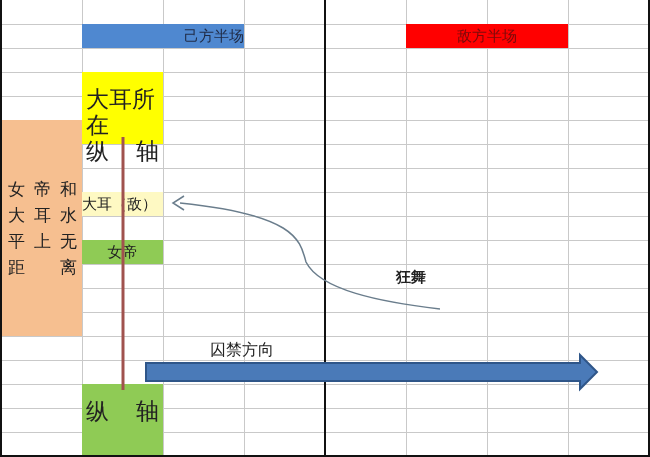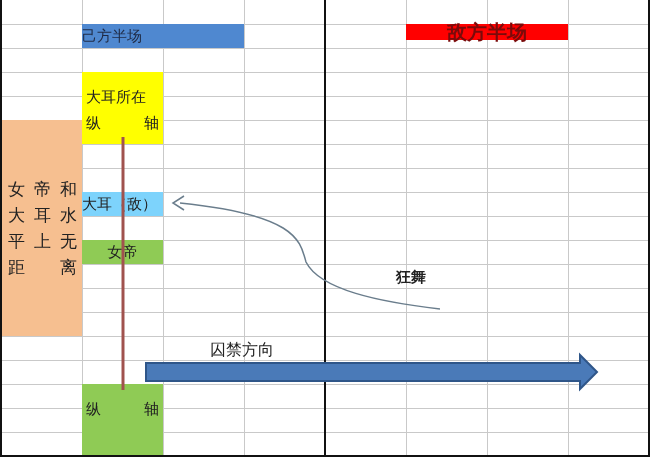--- a/index.html
+++ b/index.html
@@ -6,30 +6,30 @@
   body { width: 650px; height: 457px; position: relative; overflow: hidden;
          font-family: "DejaVu Serif", "Liberation Serif", serif; }
   .frame { position: absolute; left: 0; top: 0; width: 650px; height: 457px;
            box-sizing: border-box; border-left: 2px solid #111; border-right: 2px solid #111; border-bottom: 2px solid #111; }
   .grid { position: absolute; left: 0; top: 0; width: 650px; height: 457px; }
   .vline { position: absolute; top: 0; width: 1px; height: 457px; background: #c9c9c9; }
   .hline { position: absolute; left: 0; width: 650px; height: 1px; background: #c9c9c9; }
   .divider { position: absolute; left: 324px; top: 0; width: 2px; height: 457px; background: #111; }
   .box { position: absolute; box-sizing: border-box; color: #222; }
   .header-own { left: 82px; top: 24px; width: 162px; height: 24px; background: #4f88d0;
-                display: flex; align-items: center; justify-content: flex-start; font-size: 15px; color: #1f2a44; }
-  .header-enemy { left: 406px; top: 24px; width: 162px; height: 16px; background: #ff0000;
-                  display: flex; align-items: center; justify-content: center; font-size: 20px; color: #7a0a0a; font-weight: bold; }
+                display: flex; align-items: center; justify-content: flex-end; font-size: 15px; color: #1f2a44; }
+  .header-enemy { left: 406px; top: 24px; width: 162px; height: 24px; background: #ff0000;
+                  display: flex; align-items: center; justify-content: center; font-size: 15px; color: #7a0a0a; }
   .yellow-top { left: 82px; top: 72px; width: 81px; height: 72px; background: #ffff00; }
-  .yellow-enemy { left: 82px; top: 192px; width: 81px; height: 24px; background: #7dd3fc;
+  .yellow-enemy { left: 82px; top: 192px; width: 81px; height: 24px; background: #fef9c3;
                   display: flex; align-items: center; font-size: 15px; white-space: nowrap; }
   .green-mid { left: 82px; top: 240px; width: 81px; height: 24px; background: #8fcb55;
                display: flex; align-items: center; justify-content: center; font-size: 15px; }
   .green-bottom { left: 82px; top: 384px; width: 81px; height: 73px; background: #8fcb55; }
-  .two-line { position: absolute; left: 4px; right: 4px; font-size: 15px; line-height: 26px; font-family: Liberation Mono, monospace; }
+  .two-line { position: absolute; left: 4px; right: 4px; font-size: 23px; line-height: 26px; }
   .two-line .l1 { display: block; letter-spacing: 0px; text-align: left; }
   .two-line .l2 { display: flex; justify-content: space-between; }
   .orange { left: 2px; top: 120px; width: 80px; height: 216px; background: #f6bf90; }
   .orange-grid { position: absolute; left: 6px; top: 58px; width: 72px;
                  display: grid; grid-template-columns: 26px 26px 20px; grid-auto-rows: 26px;
                  font-size: 17px; color: #222; }
   .orange-grid span { display: block; text-align: left; }
   .label { position: absolute; font-size: 16px; color: #222; }
   .label-bold { font-weight: bold; font-size: 15px; }
   svg.overlay { position: absolute; left: 0; top: 0; width: 650px; height: 457px; }

